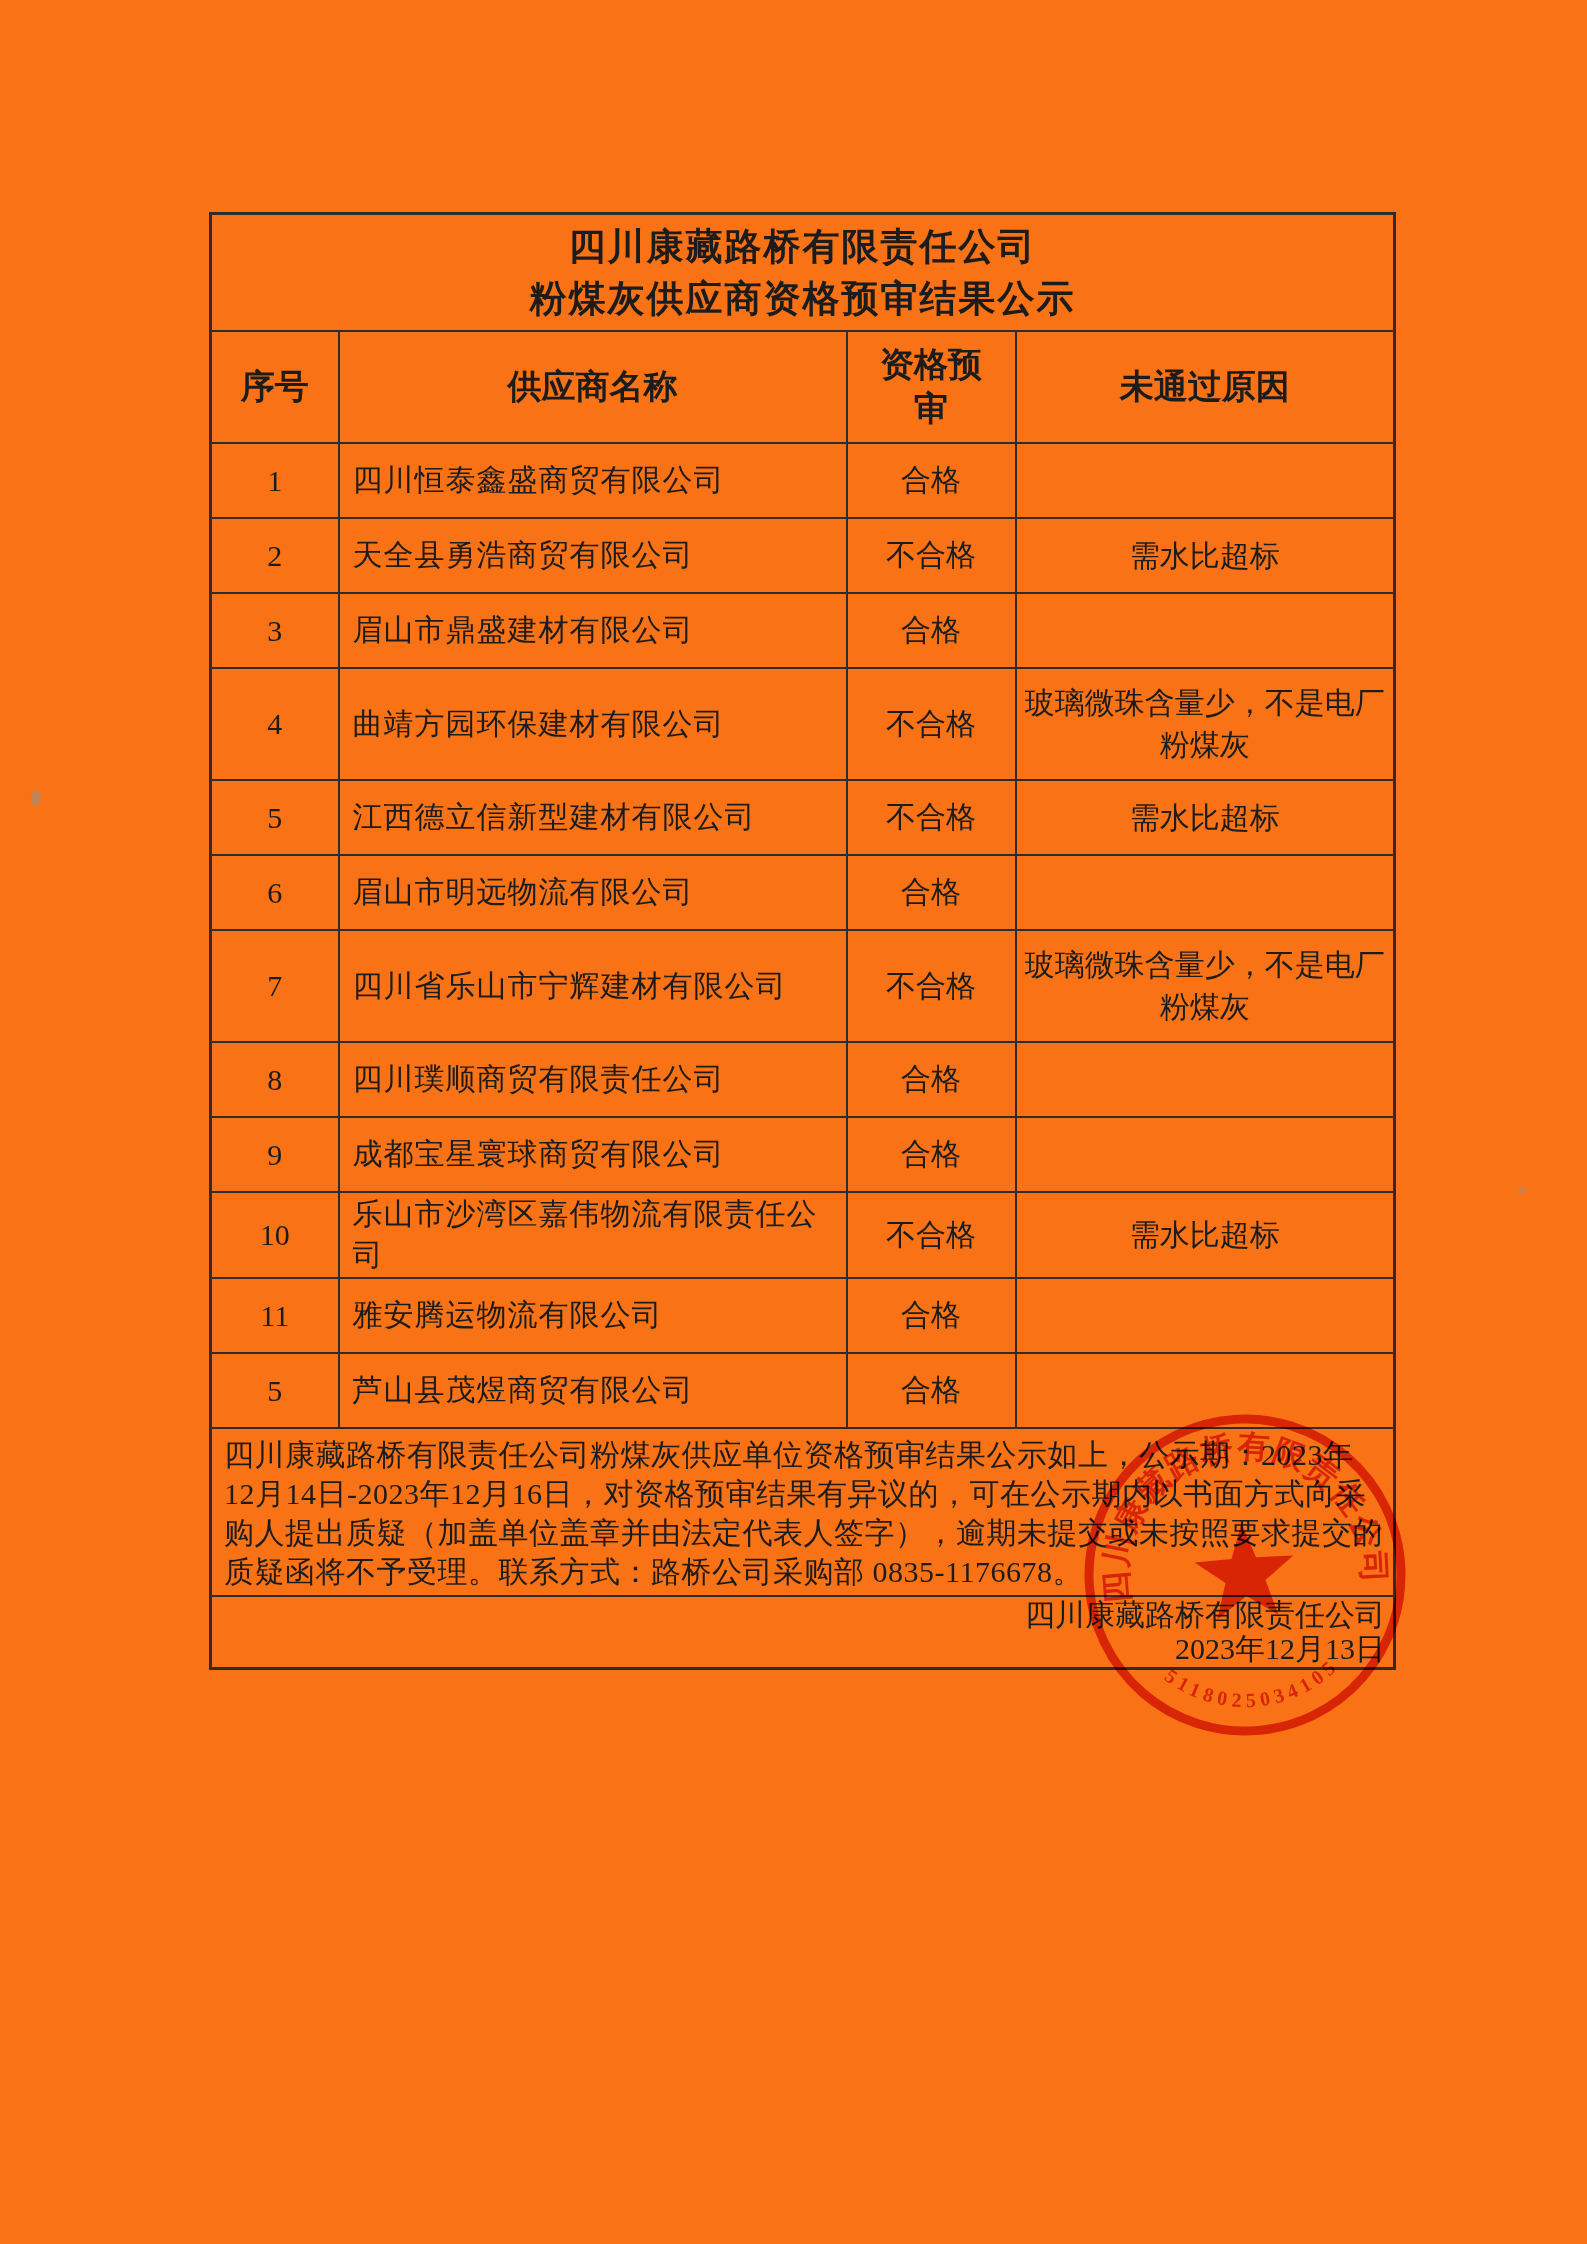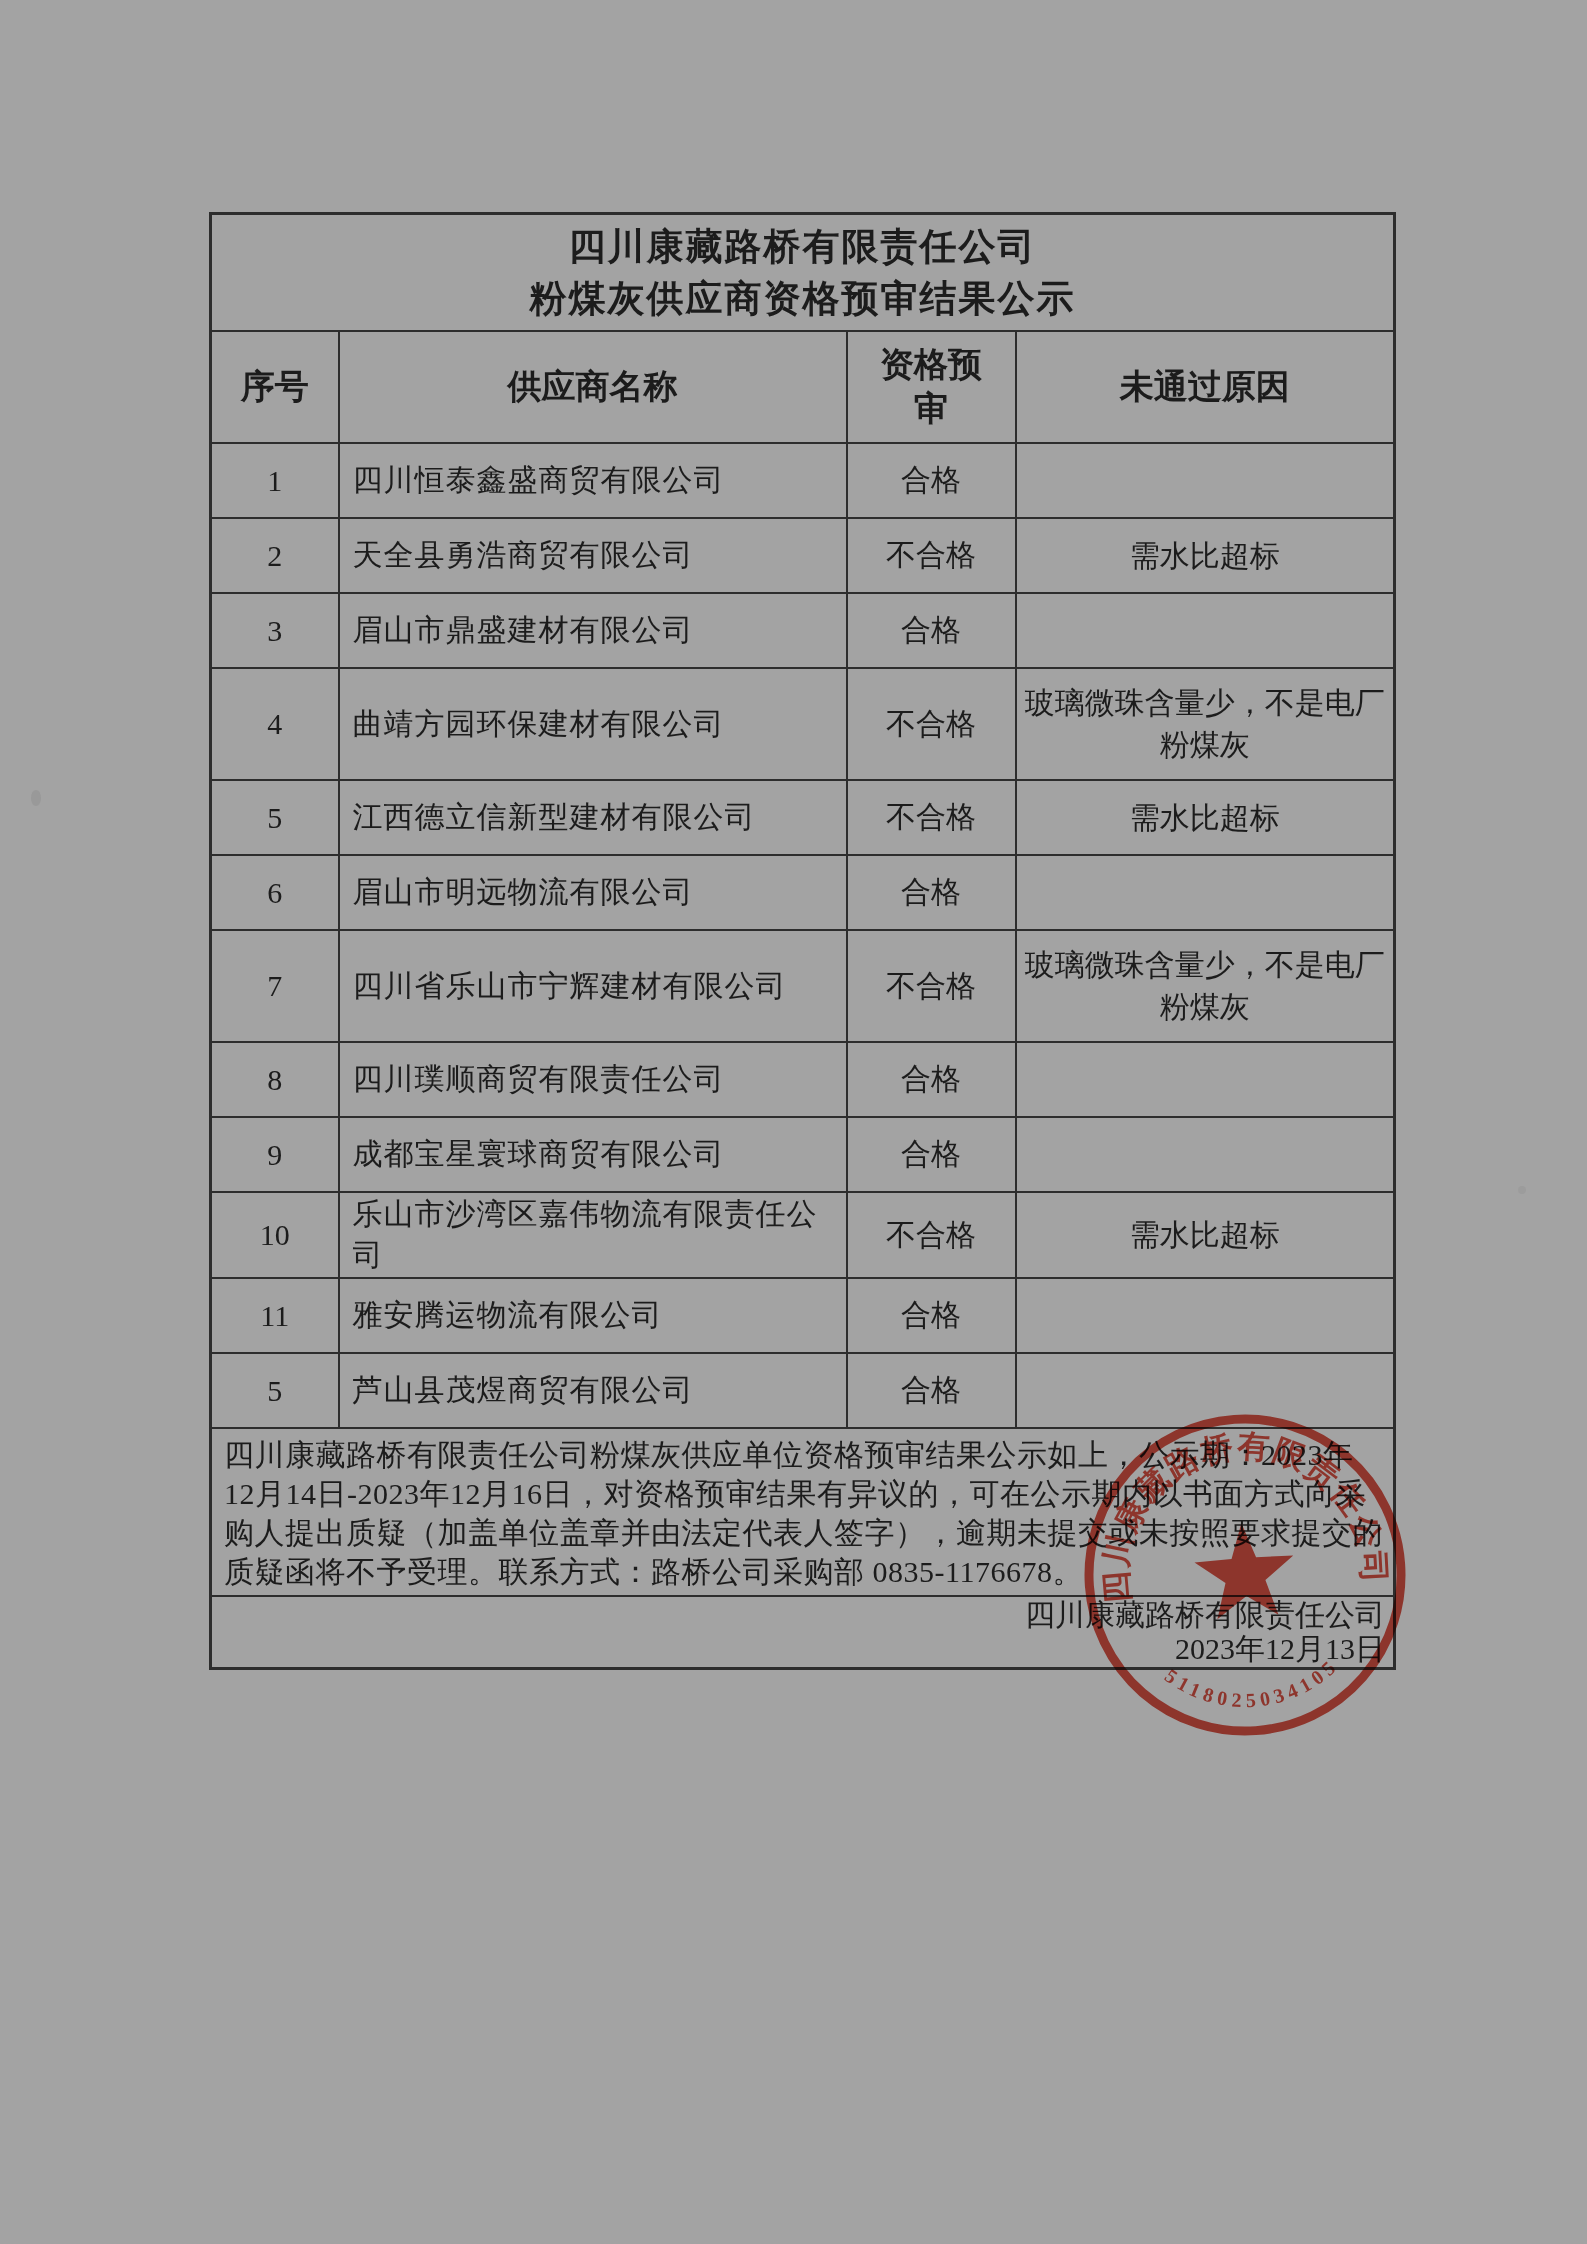--- a/index.html
+++ b/index.html
@@ -1,17 +1,17 @@
 <!DOCTYPE html>
 <html><head>
 <meta charset="utf-8">
 <style>
   html,body { margin:0; padding:0; background:#ffffff; }
   .page {
-    position:relative; width:1587px; height:2244px; background:#a3a3a3;
+    position:relative; width:1587px; height:2244px; background:#f97316;
     font-family:"Liberation Serif", serif; color:#1c1c1c; overflow:hidden;
   }
   table.doc {
     position:absolute; left:209px; top:212px; width:1184px;
     border-collapse:collapse; table-layout:fixed;
     border:3px solid #2d2d2d;
   }
   table.doc td { border:2px solid #2d2d2d; overflow:hidden; }
 
   tr.title-row td { height:113px; text-align:center; vertical-align:middle; }

